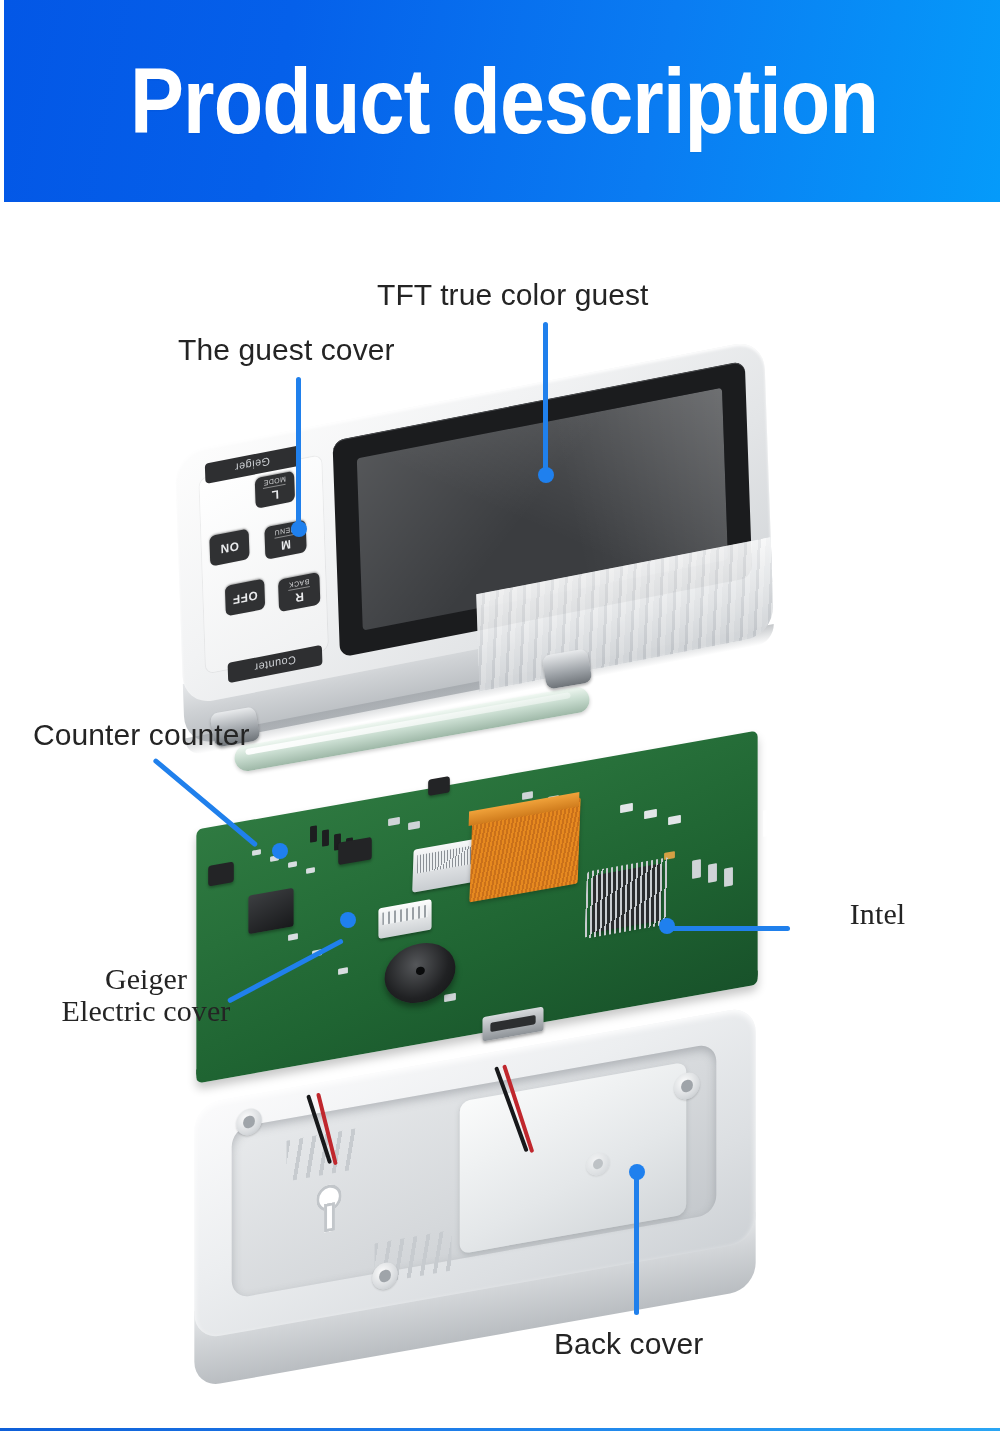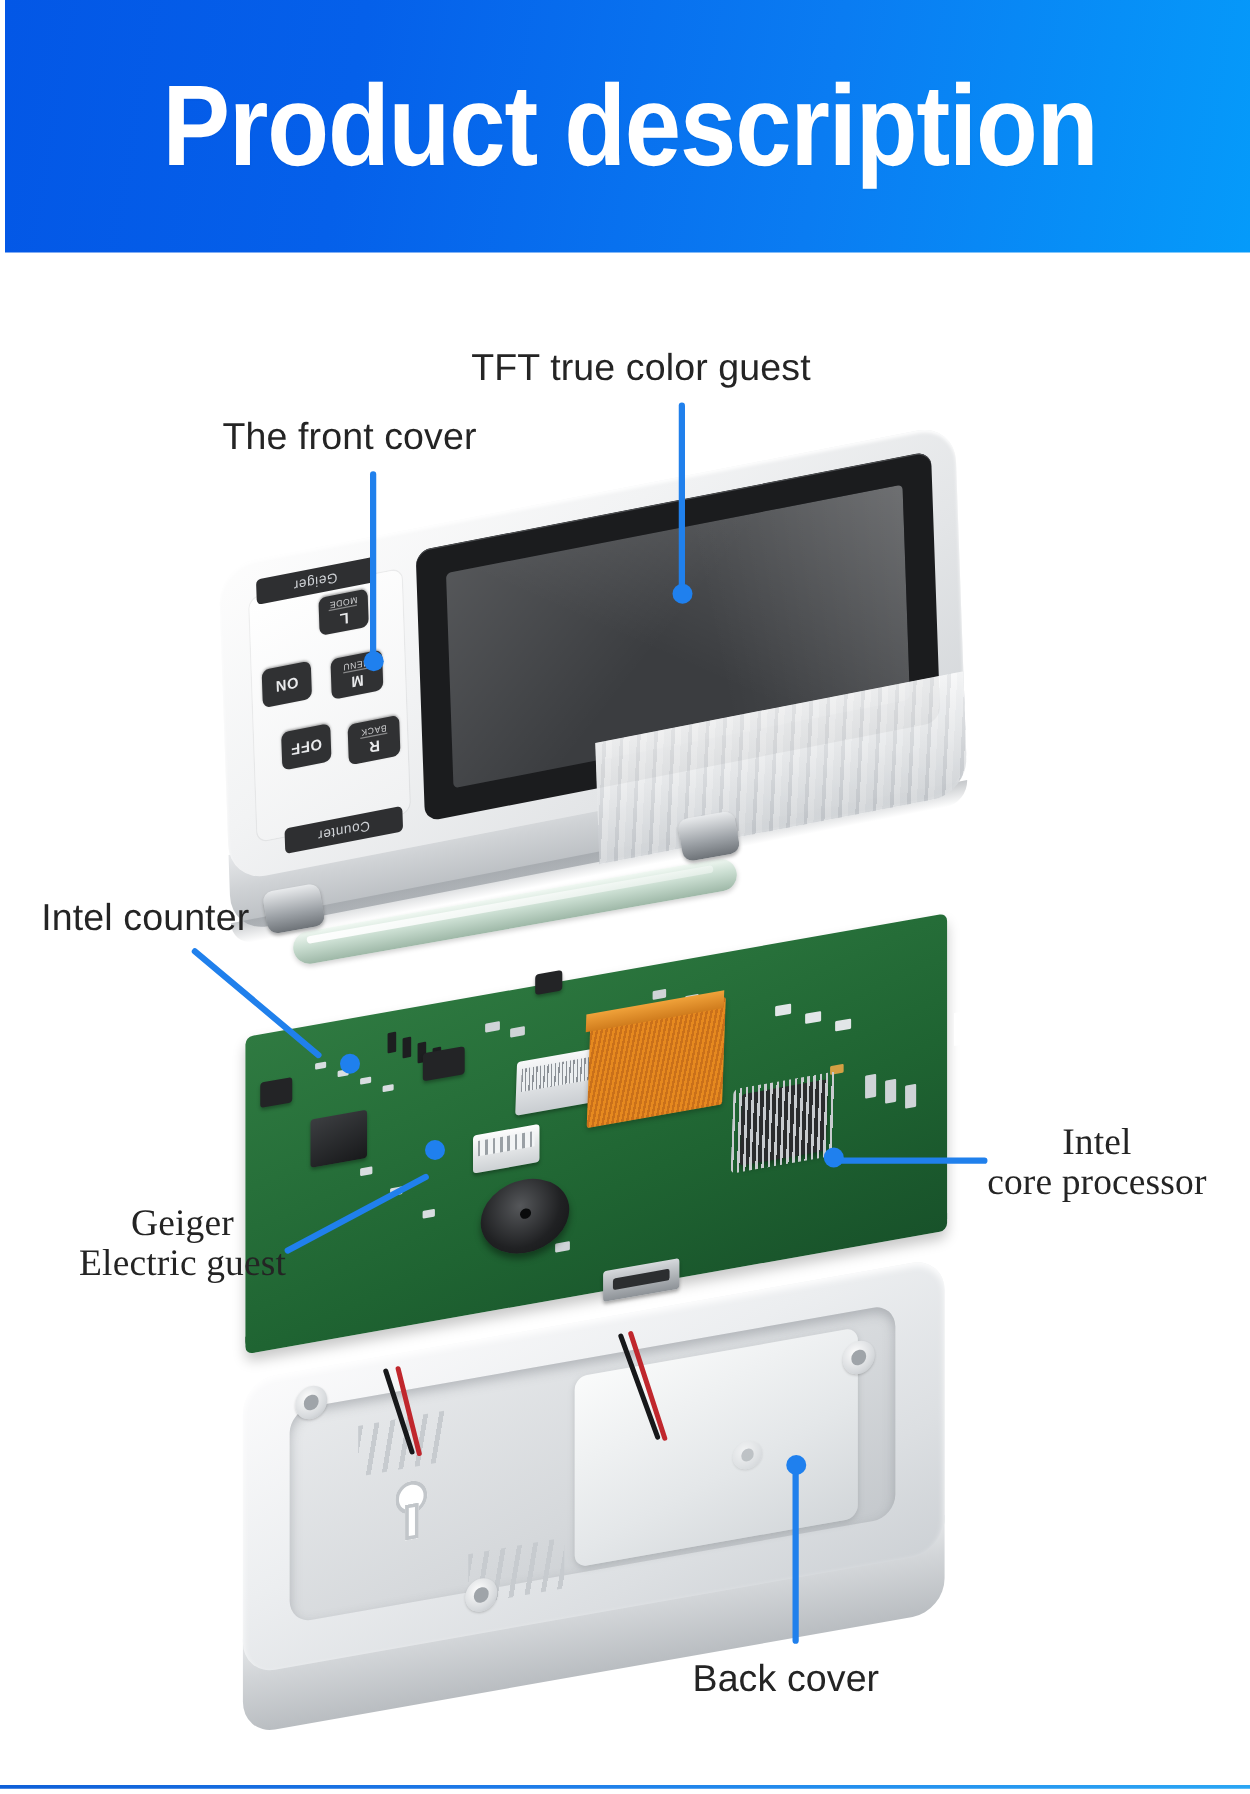--- a/index.html
+++ b/index.html
@@ -361,31 +361,30 @@
 
 <div class="leader ld-kyo"></div>
 <div class="dot ld-kyo-dot"></div>
 
 <div class="leader ld-intel"></div>
 <div class="dot ld-intel-dot"></div>
 
 <div class="leader leader-v ld-back"></div>
 <div class="dot ld-back-dot"></div>
 
-<div class="label lbl-front">The front cover</div>
+<div class="label lbl-front">The guest cover</div>
 
 <div class="label lbl-tft">TFT true color guest</div>
 
-<div class="label lbl-geiger">Intel counter</div>
+<div class="label lbl-geiger">Counter counter</div>
 
 <div class="label two-line lbl-kyocera">
   <span class="ln">Geiger</span>
-  <span class="ln">Electric guest</span>
+  <span class="ln">Electric cover</span>
 </div>
 
 <div class="label two-line lbl-intel">
   <span class="ln">Intel</span>
-  <span class="ln">core processor</span>
 </div>
 
 <div class="label lbl-back">Back cover</div>
 
 <div class="footer-rule"></div>
 
 </body></html>

